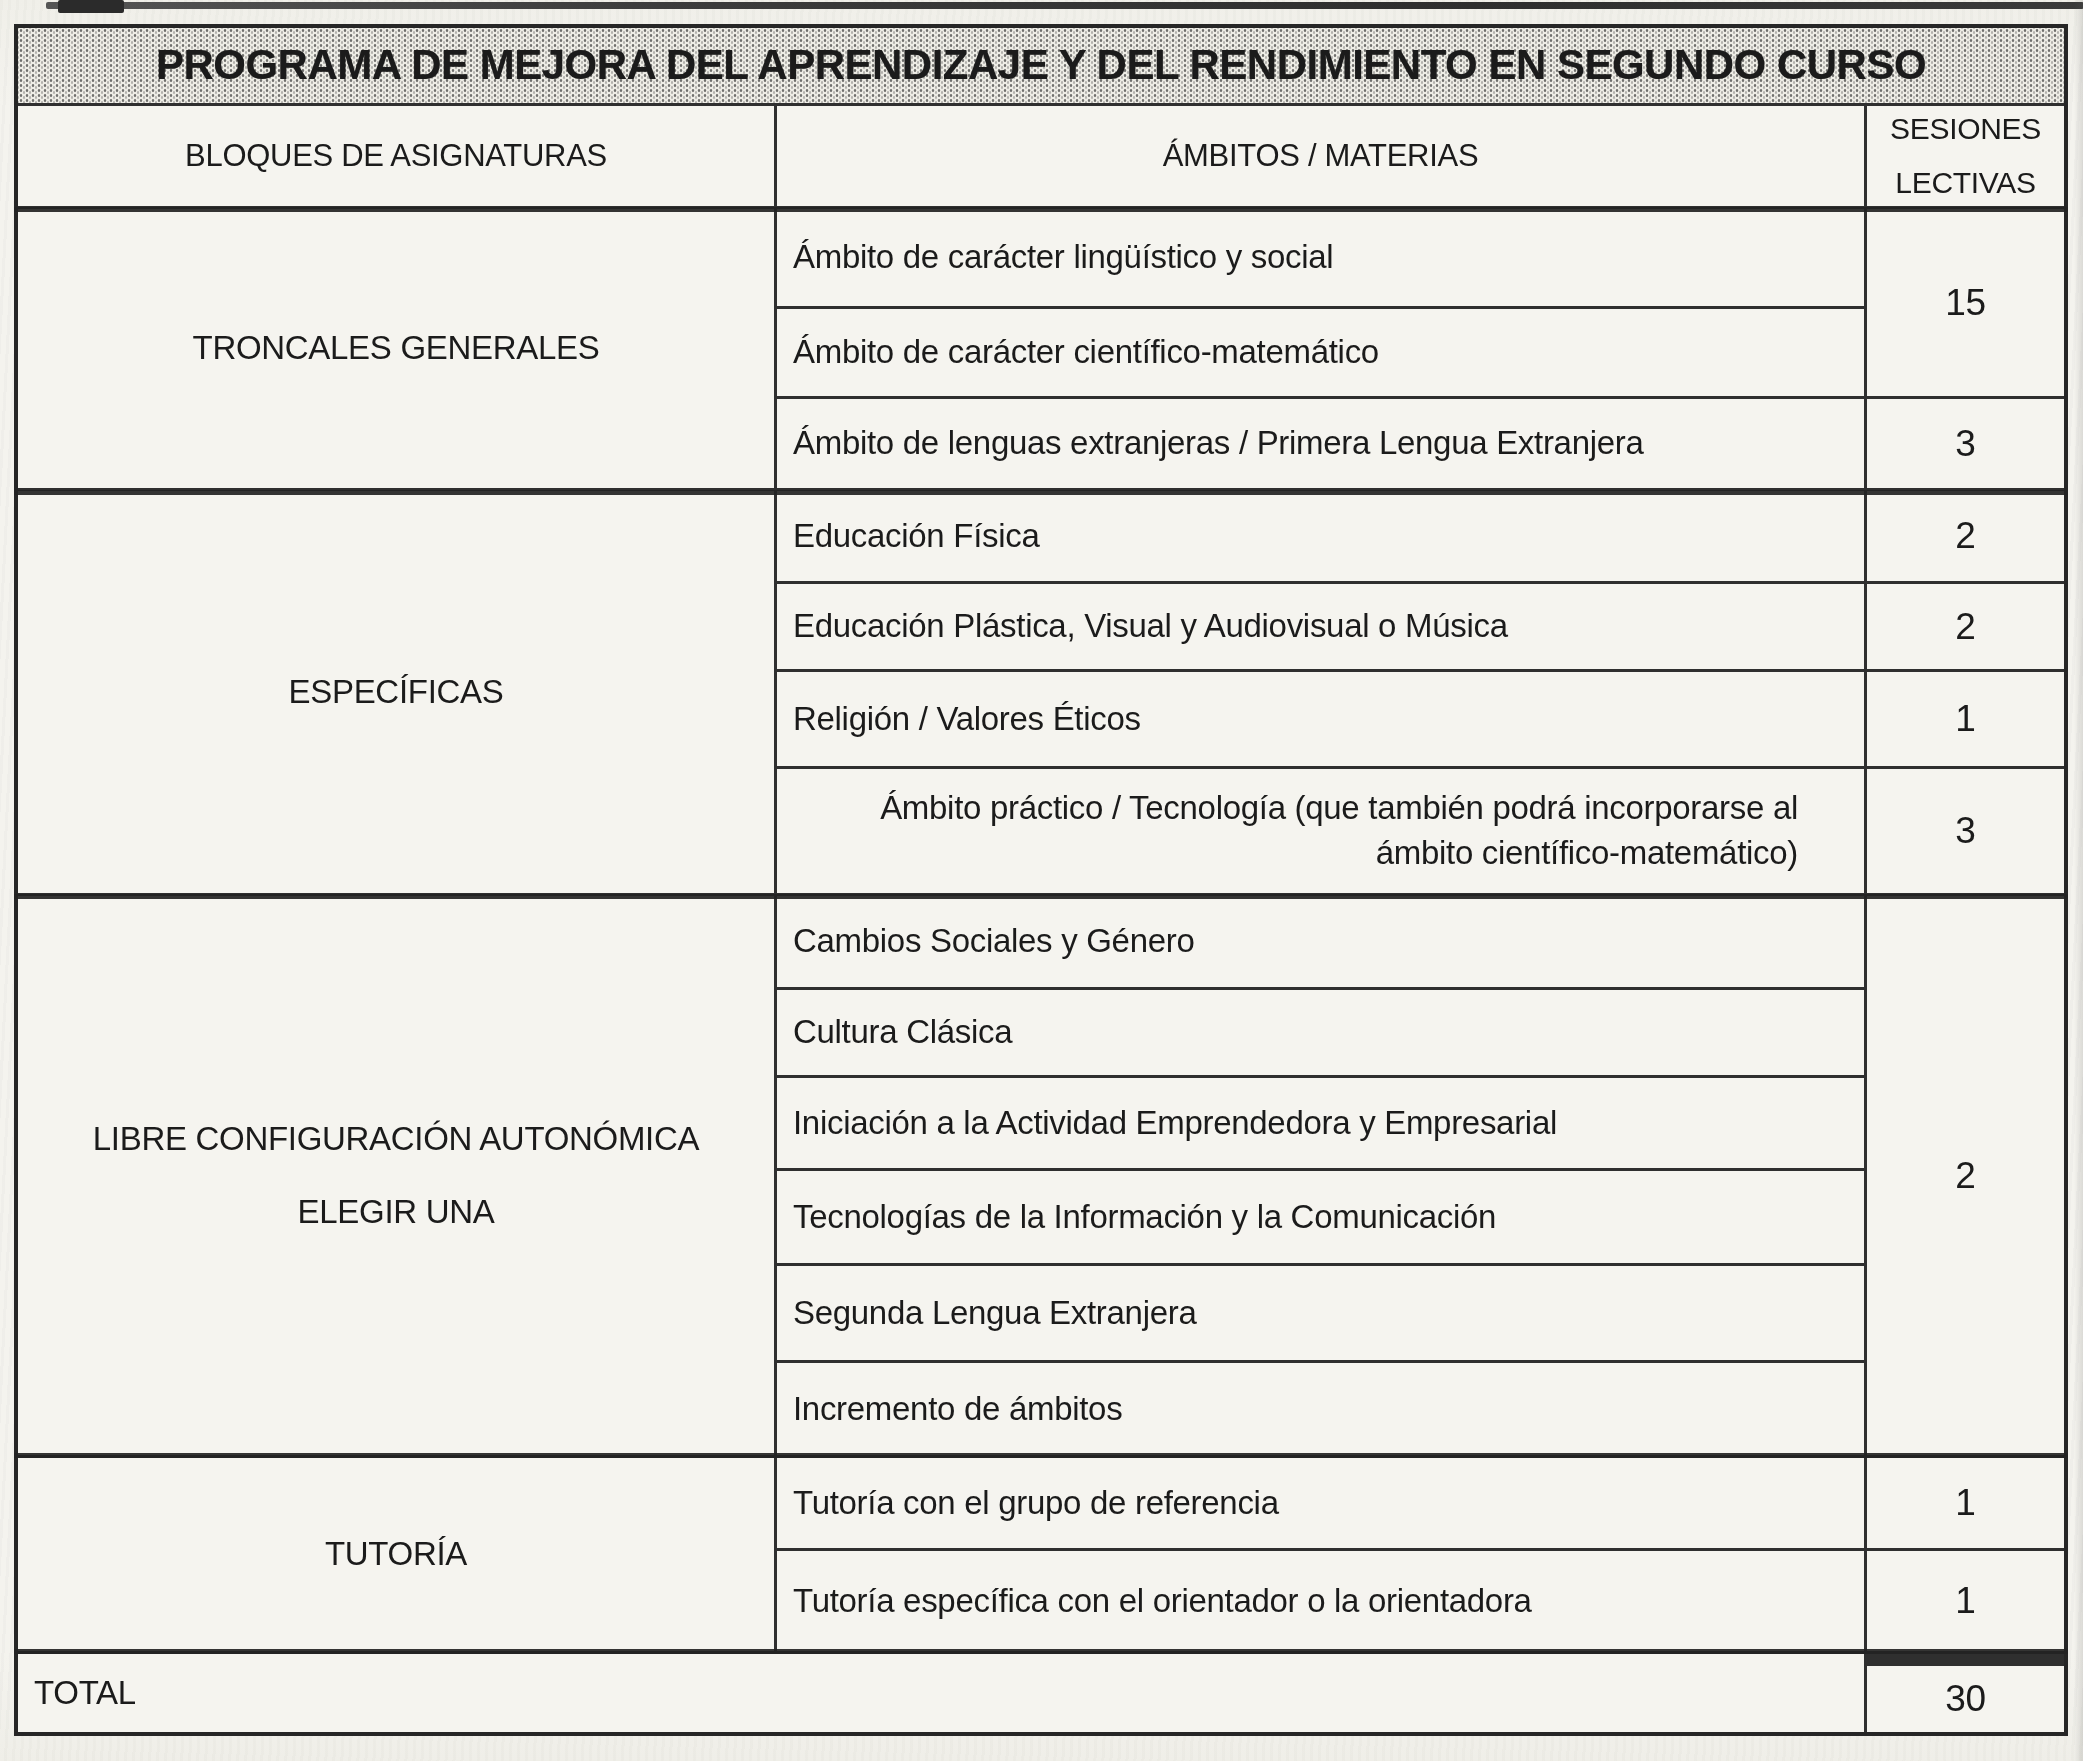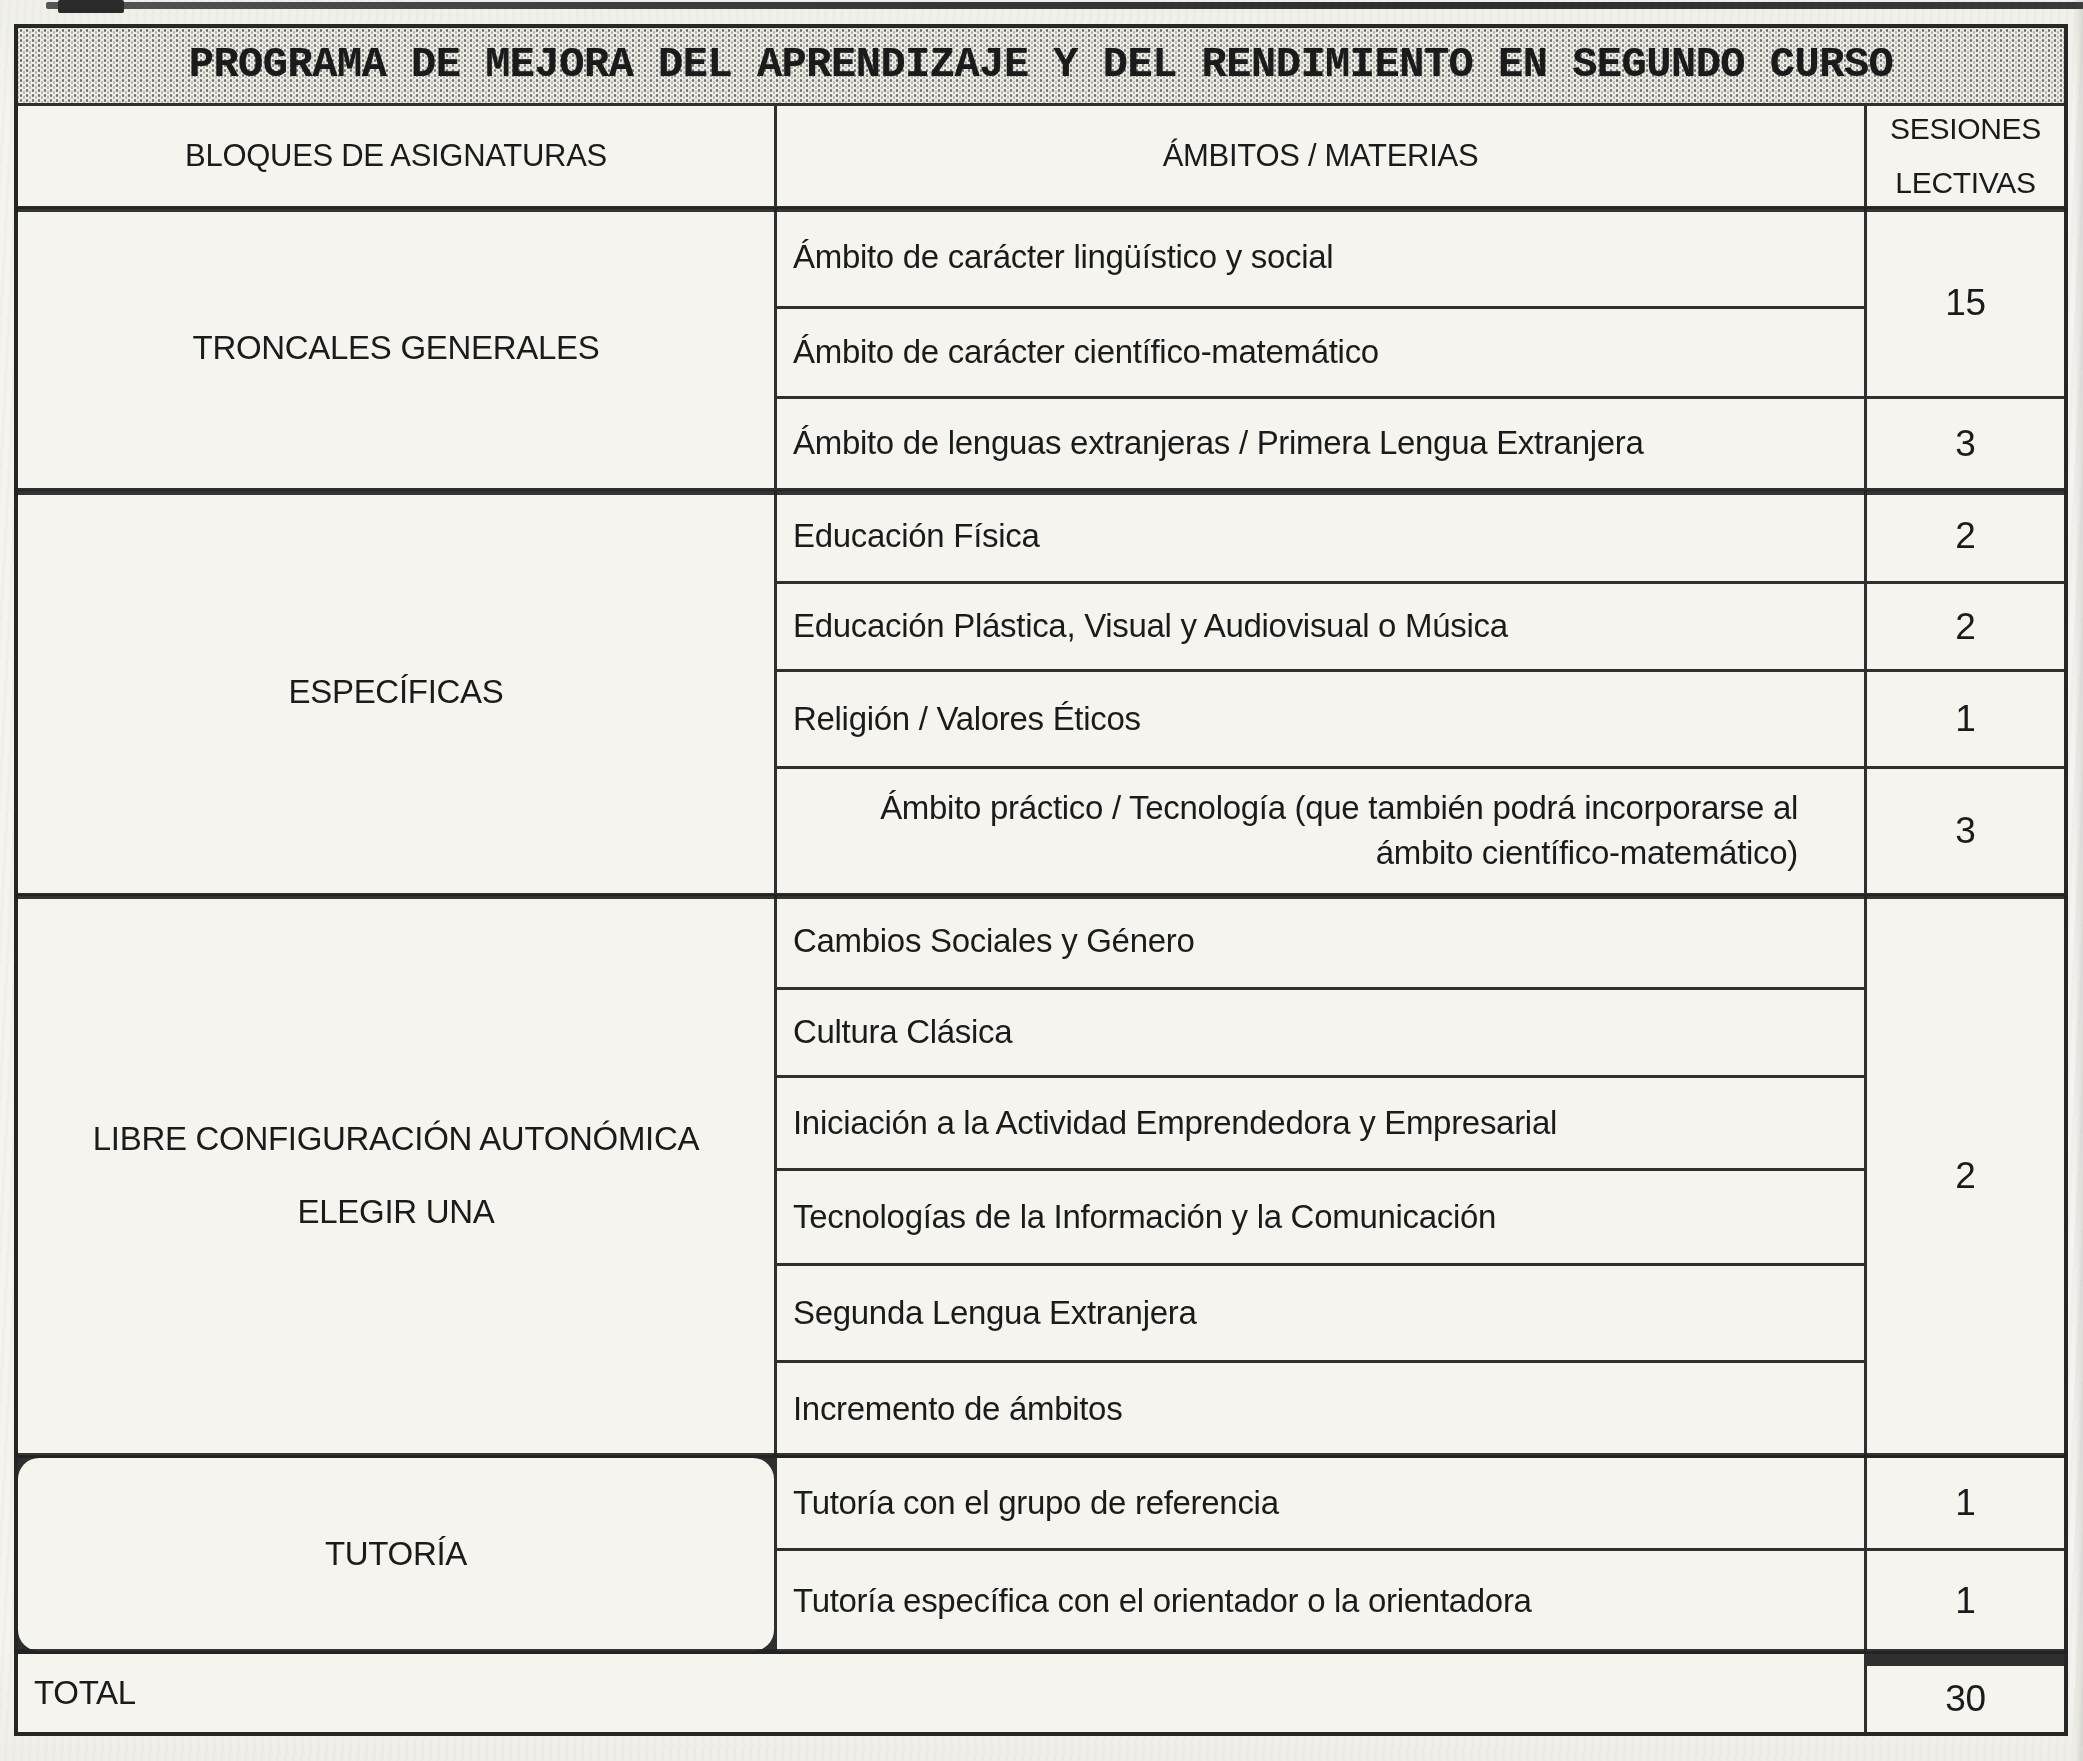--- a/index.html
+++ b/index.html
@@ -106,36 +106,36 @@
     <span class="ghost" style="left: 1956px; top: 1313px; font-size: 34px;">1</span>
     <span class="ghost" style="left: 343px; top: 1361px;">TUTORÍA</span>
     <span class="ghost" style="left: 788px; top: 1383px;">Tutoría específica con el orientador o la orientadora</span>
     <span class="ghost" style="left: 1956px; top: 1391px; font-size: 34px;">1</span>
     <span class="ghost" style="left: 42px; top: 1485px;">TOTAL</span>
     <span class="ghost" style="left: 1869px; top: 1475px; font-size: 38px;">30</span>
   </div>
 
 <div class="tbl">
 
-  <div class="cell title-band" style="grid-row:1;font-family:Liberation Mono, monospace;">PROGRAMA DE MEJORA DEL APRENDIZAJE Y DEL RENDIMIENTO EN SEGUNDO CURSO</div>
+  <div class="cell title-band" style="grid-row:1;">PROGRAMA DE MEJORA DEL APRENDIZAJE Y DEL RENDIMIENTO EN SEGUNDO CURSO</div>
 
   <div class="cell c-center hdr" style="grid-row:2;grid-column:1;">BLOQUES DE ASIGNATURAS</div>
   <div class="cell c-center hdr" style="grid-row:2;grid-column:2;">ÁMBITOS / MATERIAS</div>
   <div class="cell c-center hdr hdr-sessions" style="grid-row:2;grid-column:3;gap:8px;">
     <span>SESIONES</span>
     <span>LECTIVAS</span>
   </div>
 
   <div class="cell c-center" style="grid-column:1;grid-row:3/6;">TRONCALES GENERALES</div>
   <div class="cell c-center" style="grid-column:1;grid-row:6/10;">ESPECÍFICAS</div>
   <div class="cell c-center block-label" style="grid-column:1;grid-row:10/16;">
     <span>LIBRE CONFIGURACIÓN AUTONÓMICA</span>
     <span>ELEGIR UNA</span>
   </div>
-  <div class="cell c-center" style="grid-column:1;grid-row:16/18;border-radius:21px;">TUTORÍA</div>
+  <div class="cell c-center" style="grid-column:1;grid-row:16/18;">TUTORÍA</div>
 
   <div class="cell c-left" style="grid-column:2;grid-row:3;">Ámbito de carácter lingüístico y social</div>
   <div class="cell c-left" style="grid-column:2;grid-row:4;">Ámbito de carácter científico-matemático</div>
   <div class="cell c-left" style="grid-column:2;grid-row:5;">Ámbito de lenguas extranjeras / Primera Lengua Extranjera</div>
   <div class="cell c-left" style="grid-column:2;grid-row:6;">Educación Física</div>
   <div class="cell c-left" style="grid-column:2;grid-row:7;">Educación Plástica, Visual y Audiovisual o Música</div>
   <div class="cell c-left" style="grid-column:2;grid-row:8;">Religión / Valores Éticos</div>
   <div class="cell c-left" style="grid-column:2;grid-row:9;text-align:right;">
     <span class="wrap-narrow">Ámbito práctico / Tecnología (que también podrá incorporarse al ámbito científico-matemático)</span>
   </div>

